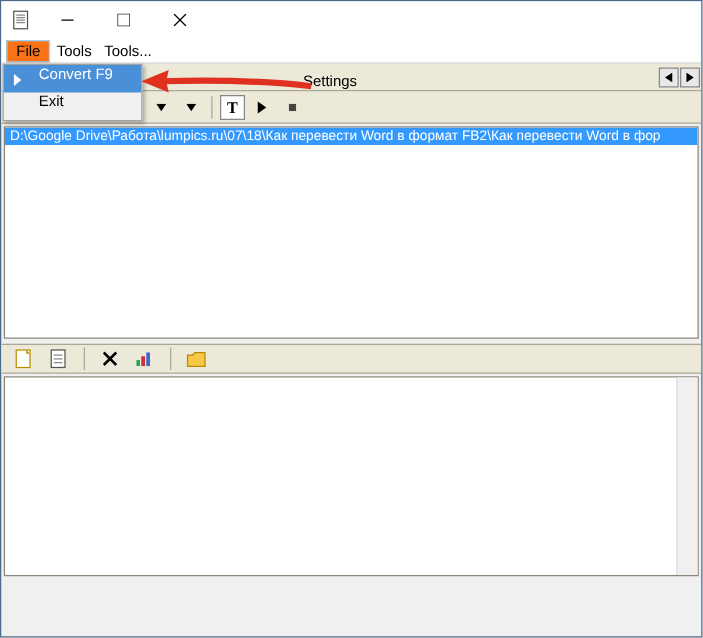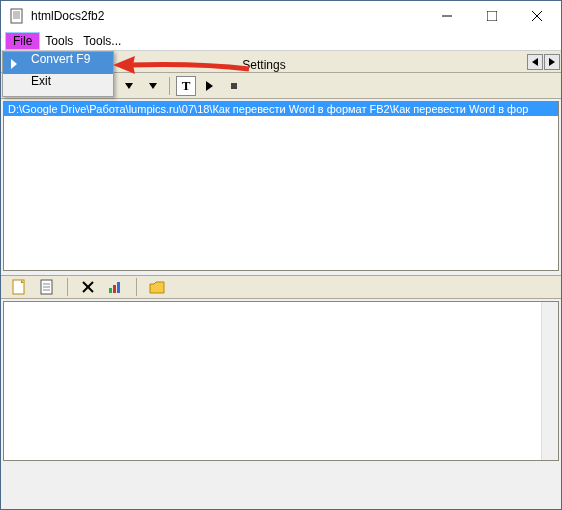--- a/index.html
+++ b/index.html
@@ -6,21 +6,21 @@
   body { background: #fff; }
   .window { width: 562px; height: 510px; border: 1px solid #4a6a8a; background: #f0f0f0; position: relative; overflow: hidden; }
   .titlebar { height: 30px; background: #fff; display: flex; align-items: center; padding: 0 2px; }
   .titlebar .appicon { width: 16px; height: 16px; margin: 0 6px; display: inline-block; }
   .titlebar .title { flex: 1; color: #000; font-size: 12px; }
   .winbtns { display: flex; }
   .winbtn { width: 45px; height: 28px; display: flex; align-items: center; justify-content: center; }
   .winbtn svg { stroke: #000; stroke-width: 1; fill: none; }
   .menubar { height: 20px; background: #fff; display: flex; align-items: center; padding-left: 4px; border-bottom: 1px solid #d0d0d0; }
   .menuitem { padding: 2px 5px; cursor: default; }
-  .menuitem.active { background: #d946ef; border: 1px solid #99d1ff; padding: 1px 7px; }
+  .menuitem.active { background: #f97316; border: 1px solid #99d1ff; padding: 1px 7px; }
   .dropdown { position: absolute; top: 50px; left: 1px; width: 112px; background: #f0f0f0; border: 1px solid #a0a0a0; box-shadow: 2px 2px 3px rgba(0,0,0,0.25); z-index: 10; }
   .dropitem { height: 22px; display: flex; align-items: flex-start; padding-left: 28px; position: relative; }
   .dropitem.hi { background: #4a90d9; color: #fff; }
   .dropitem.hi .arrow { position:absolute; left:8px; top:6px; }
   .tabstrip { height: 22px; margin-top: 0; display: flex; align-items: flex-end; border-bottom: 1px solid #aca899; background: #ece9d8; position: relative; }
   .tab { height: 20px; padding: 2px 40px; background: #ece9d8; border: 1px solid #aca899; border-bottom: none; margin-left: 2px; position: relative; }
   .tab.active { background: #fff; z-index: 2; }
   .tabfill { flex: 1; text-align: center; padding-top: 2px; }
   .scrollbtns { display: flex; margin-left: auto; }
   .scrollbtn { width: 16px; height: 16px; border: 1px solid #888; background: #e8e8e8; display: flex; align-items: center; justify-content: center; margin: 0 1px 2px 0;}
@@ -43,21 +43,20 @@
   <div class="titlebar">
     <span class="appicon">
       <svg width="16" height="16">
           <rect x="2" y="1" width="11" height="14" fill="#fff" stroke="#555"></rect>
           <line x1="4" y1="4" x2="11" y2="4" stroke="#888"></line>
           <line x1="4" y1="6" x2="11" y2="6" stroke="#888"></line>
           <line x1="4" y1="8" x2="11" y2="8" stroke="#888"></line>
           <line x1="4" y1="10" x2="11" y2="10" stroke="#888"></line>
         </svg>
     </span>
-    <span class="title">htmlDocs2fb2</span>
     <div class="winbtns">
       <div class="winbtn">
           <svg width="10" height="10">
             <line x1="0" y1="5" x2="10" y2="5"></line>
           </svg>
         </div>
       <div class="winbtn">
           <svg width="10" height="10">
             <rect x="0" y="0" width="10" height="10"></rect>
           </svg>

